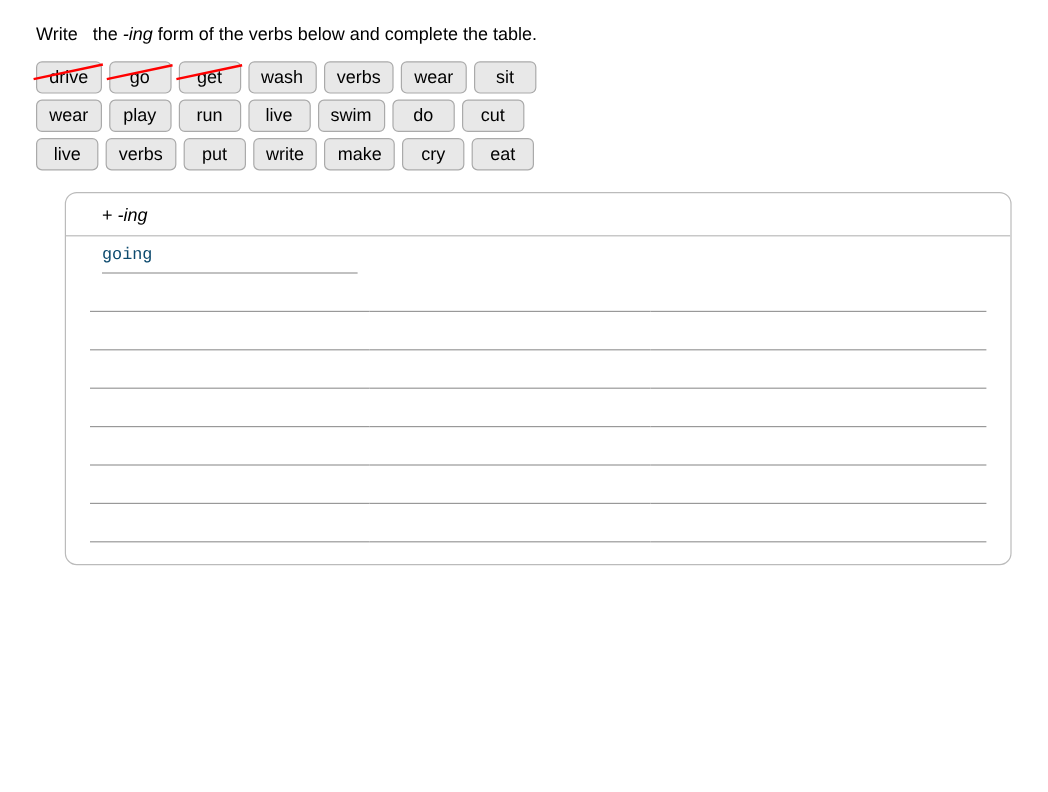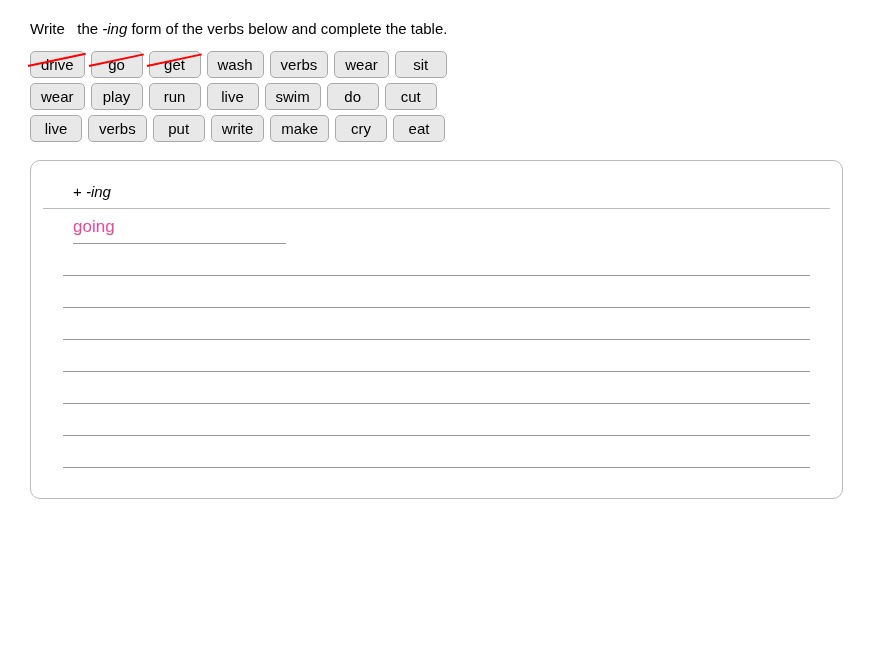--- a/index.html
+++ b/index.html
@@ -61,23 +61,24 @@
       height: 2px;
       background: red;
       transform: rotate(-12deg);
       transform-origin: left center;
     }
 
     
     .table-container {
       border: 1.5px solid #bbb;
       border-radius: 10px;
-      padding: 12px;
+      padding: 0;
       overflow: hidden;
       background: #fff;
+      margin-left: 24px;
     }
 
     .table-header {
       display: grid;
       grid-template-columns: 1fr 1fr 1.2fr;
       border-bottom: 1.5px solid #bbb;
       padding: 10px 0 8px 0;
     }
 
     .col-header {
@@ -102,23 +103,23 @@
       align-items: flex-end;
     }
 
     .cell {
       display: flex;
       flex-direction: column;
       padding: 0 10px;
     }
 
     .cell-value {
-      font-family: Liberation Sans, sans-serif;
-      font-size: 17px;
-      color: #ec4899;
+      font-family: Liberation Mono, monospace;
+      font-size: 14px;
+      color: #0c4a6e;
       margin-bottom: 1px;
     }
 
     .cell-line {
       border-bottom: 1px solid #999;
       width: 100%;
       min-height: 6px;
     }
 
     .empty-row {

